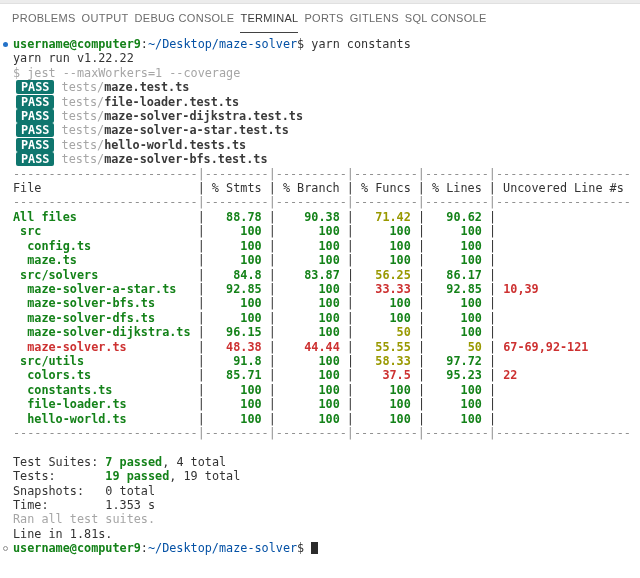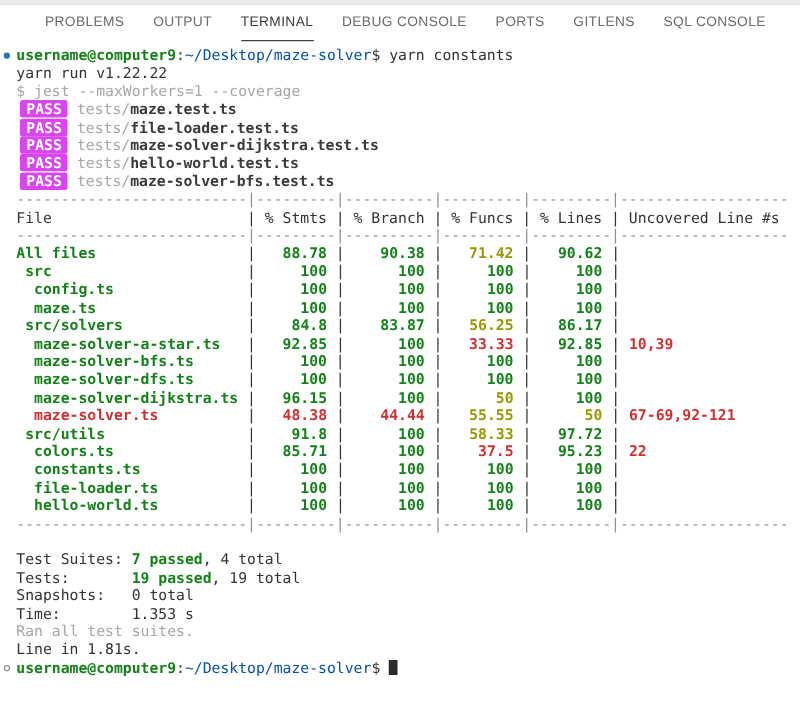--- a/index.html
+++ b/index.html
@@ -1,65 +1,66 @@
 <!DOCTYPE html>
 <html><head>
 <meta charset="utf-8">
 <style>
   * { margin:0; padding:0; box-sizing:border-box; }
   html,body { width:640px; height:578px; background:#ffffff; overflow:hidden; }
   .topstrip { height:4px; background:#ececec; border-bottom:1px solid #e0e0e0; }
   .tabbar {
-    display:flex; gap:23px; padding-left:36px; height:29px; align-items:stretch;
+    display:flex; gap:6px; padding-left:12px; height:29px; align-items:stretch;
     font-family:"Liberation Sans", sans-serif; font-size:11px; color:#6b6b6b;
     letter-spacing:.3px; background:#ffffff;
   }
   .tab { display:flex; align-items:center; border-bottom:1px solid transparent; cursor:pointer; white-space:nowrap; }
   .tab.active { color:#3b3b3b; border-bottom-color:#424242; }
   .term {
     font-family:"DejaVu Sans Mono", monospace; font-size:11.8px; color:#333;
     padding:4px 0 0 13px;
   }
   .line { position:relative; height:14.42px; line-height:14.42px; white-space:pre; }
   .d    { color:#333333; }
   .bold { color:#333333; font-weight:normal; }
   .dim  { color:#a6a6a6; }
   .dash { color:#919191; }
   .g  { color:#148219; font-weight:bold; }
   .y  { color:#999900; font-weight:bold; }
   .r  { color:#cd3131; font-weight:bold; }
   .pb { color:#0451a5; font-weight:normal; }
   .fname { color:#3a3a3a; font-weight:bold; }
-  .badge { background:#d946ef; color:#ffffff; font-weight:bold; padding:0 5px; border-radius:2px; margin-left:3px; }
+  .badge { background:#0f766e; color:#ffffff; font-weight:bold; padding:0 5px; border-radius:2px; margin-left:3px; }
   .cursor { display:inline-block; width:7px; height:12px; background:#2b2b2b; vertical-align:-2px; }
   .deco { position:absolute; left:-10px; top:5px; width:5px; height:5px; border-radius:50%; cursor:pointer; }
   .blue-dot { background:#2472c8; }
   .hollow-dot { background:#ffffff; border:1px solid #8f8f8f; width:5px; height:5px; }
 </style>
 </head>
 <body>
 
 <div class="topstrip"></div>
 <div class="tabbar" id="tabbar">
     <div class="tab">PROBLEMS</div>
     <div class="tab">OUTPUT</div>
+    <div class="tab">DEBUG CONSOLE</div>
     <div class="tab active">TERMINAL</div>
-    <div class="tab">DEBUG CONSOLE</div>
     <div class="tab">PORTS</div>
     <div class="tab">GITLENS</div>
     <div class="tab">SQL CONSOLE</div>
   </div>
 <div class="term" id="term">
     <div class="line"><span class="deco blue-dot"></span><span class="g">username@computer9</span><span class="d">:</span><span class="pb">~/Desktop/maze-solver</span><span class="d">$</span><span class="d"> yarn constants</span></div>
     <div class="line"><span class="bold">yarn run v1.22.22</span></div>
     <div class="line"><span class="dim">$ jest --maxWorkers=1 --coverage</span></div>
     <div class="line"><span class="badge">PASS</span><span class="d"> </span><span class="dim">tests/</span><span class="fname">maze.test.ts</span></div>
     <div class="line"><span class="badge">PASS</span><span class="d"> </span><span class="dim">tests/</span><span class="fname">file-loader.test.ts</span></div>
     <div class="line"><span class="badge">PASS</span><span class="d"> </span><span class="dim">tests/</span><span class="fname">maze-solver-dijkstra.test.ts</span></div>
-    <div class="line"><span class="badge">PASS</span><span class="d"> </span><span class="dim">tests/</span><span class="fname">hello-world.test.ts</span></div>
+    <div class="line"><span class="badge">PASS</span><span class="d"> </span><span class="dim">tests/</span><span class="fname">maze-solver-a-star.test.ts</span></div>
+    <div class="line"><span class="badge">PASS</span><span class="d"> </span><span class="dim">tests/</span><span class="fname">hello-world.tests.ts</span></div>
     <div class="line"><span class="badge">PASS</span><span class="d"> </span><span class="dim">tests/</span><span class="fname">maze-solver-bfs.test.ts</span></div>
     <div class="line"><span class="dash">--------------------------|---------|----------|---------|---------|-------------------</span></div>
     <div class="line"><span class="d">File                      | % Stmts | % Branch | % Funcs | % Lines | Uncovered Line #s </span></div>
     <div class="line"><span class="dash">--------------------------|---------|----------|---------|---------|-------------------</span></div>
     <div class="line"><span class="g">All files</span><span class="d">                 |</span><span class="d">   </span><span class="g">88.78</span><span class="d"> |</span><span class="d">    </span><span class="g">90.38</span><span class="d"> |</span><span class="d">   </span><span class="y">71.42</span><span class="d"> |</span><span class="d">   </span><span class="g">90.62</span><span class="d"> |</span></div>
     <div class="line"><span class="g"> src</span><span class="d">                      |</span><span class="d">     </span><span class="g">100</span><span class="d"> |</span><span class="d">      </span><span class="g">100</span><span class="d"> |</span><span class="d">     </span><span class="g">100</span><span class="d"> |</span><span class="d">     </span><span class="g">100</span><span class="d"> |</span></div>
     <div class="line"><span class="g">  config.ts</span><span class="d">               |</span><span class="d">     </span><span class="g">100</span><span class="d"> |</span><span class="d">      </span><span class="g">100</span><span class="d"> |</span><span class="d">     </span><span class="g">100</span><span class="d"> |</span><span class="d">     </span><span class="g">100</span><span class="d"> |</span></div>
     <div class="line"><span class="g">  maze.ts</span><span class="d">                 |</span><span class="d">     </span><span class="g">100</span><span class="d"> |</span><span class="d">      </span><span class="g">100</span><span class="d"> |</span><span class="d">     </span><span class="g">100</span><span class="d"> |</span><span class="d">     </span><span class="g">100</span><span class="d"> |</span></div>
     <div class="line"><span class="g"> src/solvers</span><span class="d">              |</span><span class="d">    </span><span class="g">84.8</span><span class="d"> |</span><span class="d">    </span><span class="g">83.87</span><span class="d"> |</span><span class="d">   </span><span class="y">56.25</span><span class="d"> |</span><span class="d">   </span><span class="g">86.17</span><span class="d"> |</span></div>
     <div class="line"><span class="g">  maze-solver-a-star.ts</span><span class="d">   |</span><span class="d">   </span><span class="g">92.85</span><span class="d"> |</span><span class="d">      </span><span class="g">100</span><span class="d"> |</span><span class="d">   </span><span class="r">33.33</span><span class="d"> |</span><span class="d">   </span><span class="g">92.85</span><span class="d"> |</span><span class="r"> 10,39</span></div>

